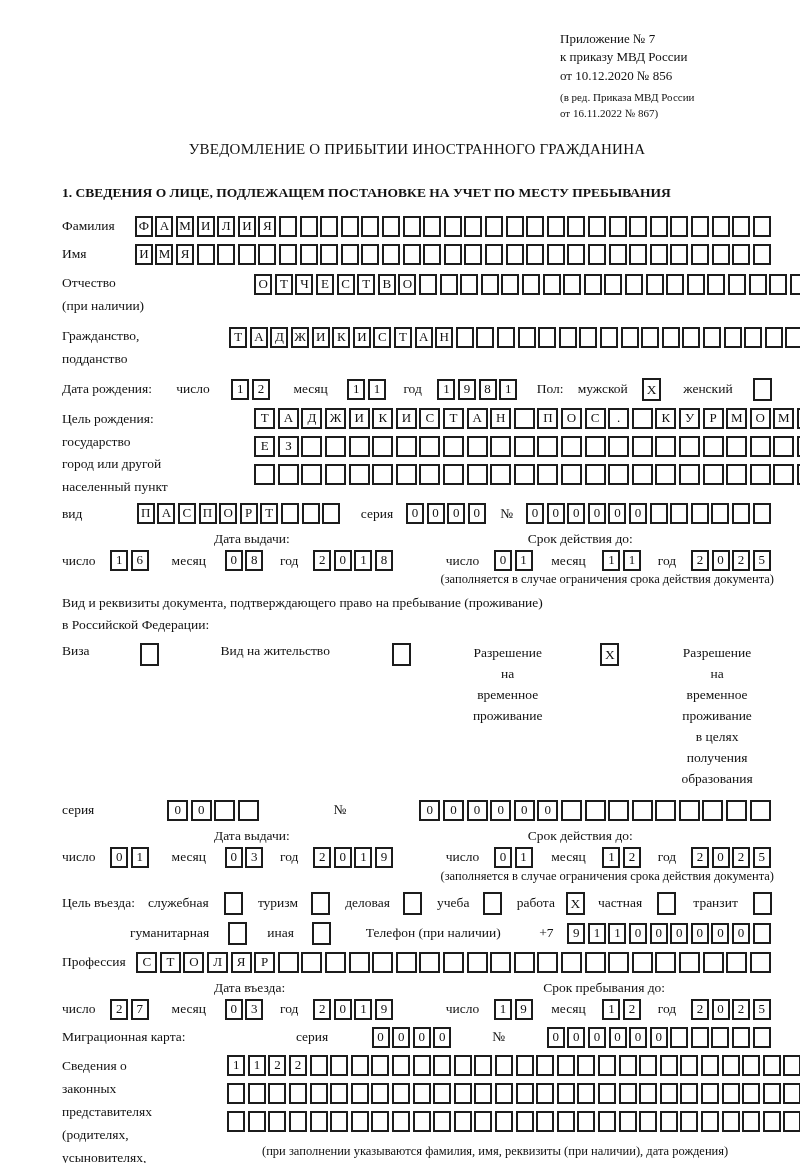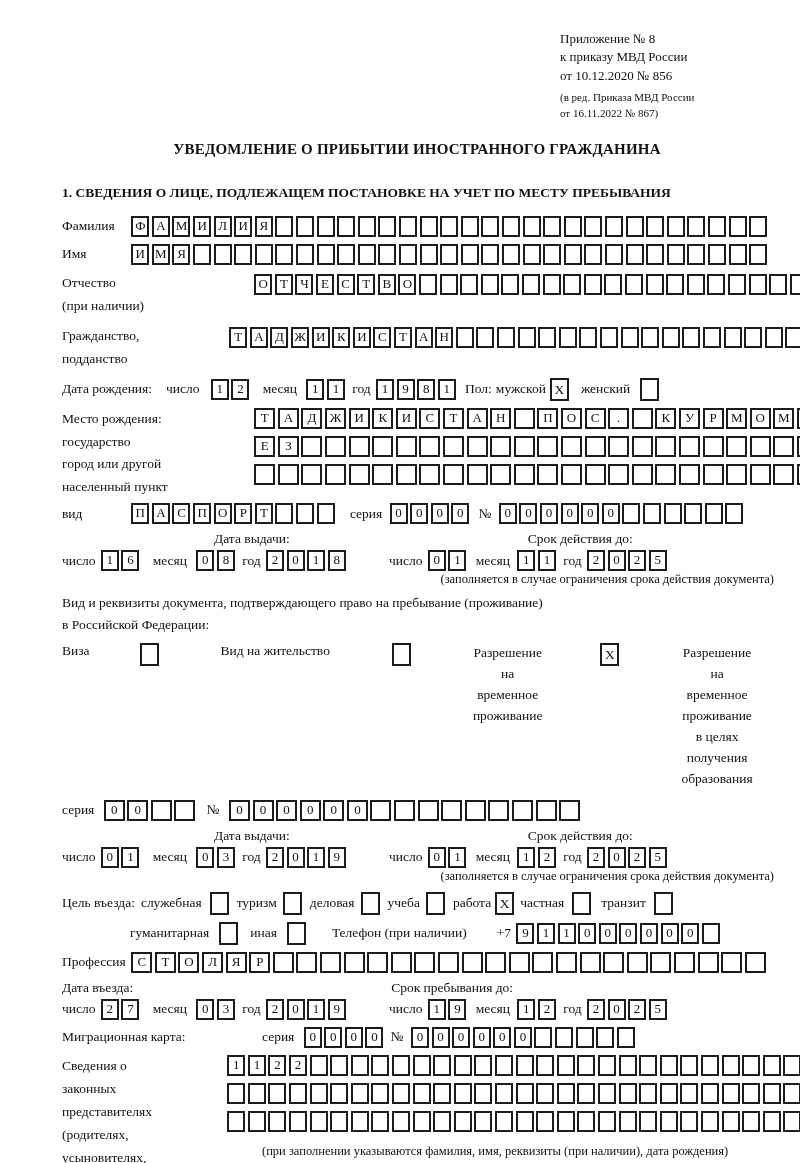--- a/index.html
+++ b/index.html
@@ -5,26 +5,26 @@
   html,body{margin:0;padding:0;background:#fff;}
   body{width:800px;height:1163px;overflow:hidden;color:#111;
        font-family:"Liberation Serif","DejaVu Serif",serif;}
   .page{padding:30px 28px 0 62px;}
 
   
   .hdr{width:190px;margin-left:auto;margin-right:22px;font-size:13px;line-height:1.42;}
   .hdr .ed{font-size:11px;margin-top:5px;}
   .forma{font-weight:bold;font-size:14px;text-align:right;margin:16px 36px 0 0;letter-spacing:.5px;}
 
-  .title{font-weight:bold;font-size:15px;text-align:center;margin-top:16px;line-height:1.55;letter-spacing:.2px;}
+  .title{font-weight:normal;font-size:15px;text-align:center;margin-top:16px;line-height:1.55;letter-spacing:.2px;}
   .tunder{display:inline-block;width:60px;border-bottom:2.5px solid #3a3a3a;margin-left:10px;}
   .sec{font-weight:bold;font-size:13.5px;margin:24px 0 15px 0;}
 
   
-  .row{display:flex;align-items:center;margin-bottom:7px;}
+  .row{display:flex;align-items:center;margin-bottom:7px;justify-content:space-between;}
   .top{align-items:flex-start;gap:46px;}
   .lbl{font-size:13.5px;white-space:nowrap;}
   .lblcol{font-size:13.5px;line-height:1.7;}
   .cells{display:flex;flex-wrap:nowrap;}
   .cell{flex:0 0 auto;box-sizing:border-box;width:18px;height:21px;border:2px solid #1c1c1c;
         margin:0 1.3px;text-align:center;font-size:13px;line-height:16px;}
   .cell.wide{width:21px;}
   .cbox{box-sizing:border-box;display:inline-block;flex:0 0 auto;width:19px;height:23px;
         border:2px solid #1c1c1c;text-align:center;font-size:13.5px;line-height:19px;}
   .w68{flex:0 0 68px;}
@@ -39,21 +39,21 @@
   .center2{text-align:center;font-size:13.5px;line-height:1.55;}
   .mb7{margin-bottom:7px;}
   .repnote{font-size:12.5px;margin-top:12px;padding-left:36px;}
 </style>
 </head>
 <body>
 
 <div class="page">
 
   <div class="hdr">
-    <div>Приложение № 8</div>
+    <div>Приложение № 7</div>
     <div>к приказу МВД России</div>
     <div>от 10.12.2020 № 856</div>
     <div class="ed">
       <div>(в ред. Приказа МВД России</div>
       <div>от 16.11.2022 № 867)</div>
     </div>
   </div>
 
   <div class="title">
     <div>УВЕДОМЛЕНИЕ О ПРИБЫТИИ ИНОСТРАННОГО ГРАЖДАНИНА</div>
@@ -229,21 +229,21 @@
       </div>
     <span class="lbl ml8">Пол:</span>
     <span class="lbl ml4">мужской</span>
     <span class="cbox ml4">X</span>
     <span class="lbl ml12">женский</span>
     <span class="cbox ml10"></span>
   </div>
 
   <div class="row top" style="margin-bottom:4px">
     <div class="lblcol w145">
-      <div>Место рождения:</div>
+      <div>Цель рождения:</div>
       <div>государство</div>
       <div>город или другой</div>
       <div>населенный пункт</div>
     </div>
     <div>
       <div class="cells mb7">
           <span class="cell wide">Т</span>
           <span class="cell wide">А</span>
           <span class="cell wide">Д</span>
           <span class="cell wide">Ж</span>
@@ -561,21 +561,21 @@
         <span class="cell wide"></span>
         <span class="cell wide"></span>
         <span class="cell wide"></span>
         <span class="cell wide"></span>
         <span class="cell wide"></span>
         <span class="cell wide"></span>
       </div>
   </div>
 
   <div class="dhead">
-    <span style="">Дата въезда:</span>
+    <span style="margin-left:152px">Дата въезда:</span>
     <span style="margin-left:258px">Срок пребывания до:</span>
   </div>
   <div class="row">
     <span class="lbl">число</span>
     <div class="cells ml4">
         <span class="cell">2</span>
         <span class="cell">7</span>
       </div>
     <span class="lbl ml12">месяц</span>
     <div class="cells ml8">

